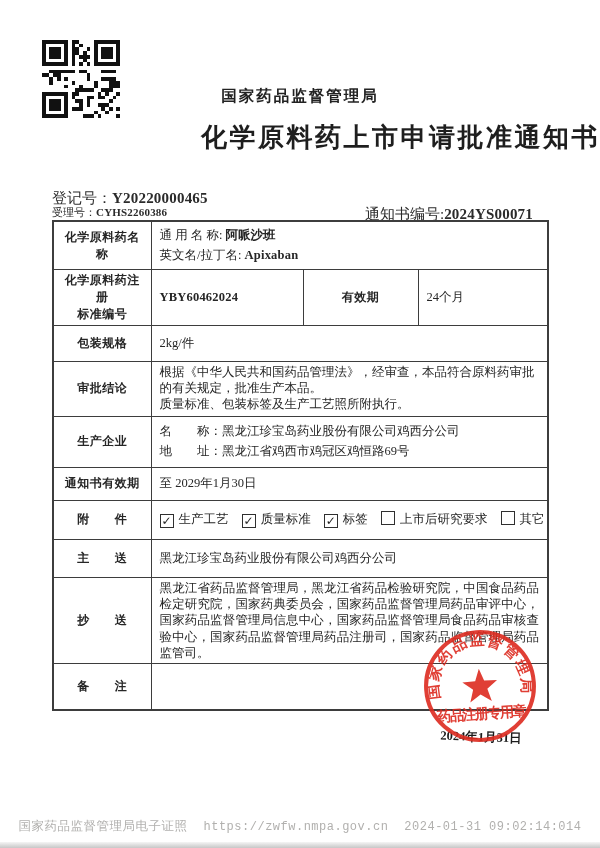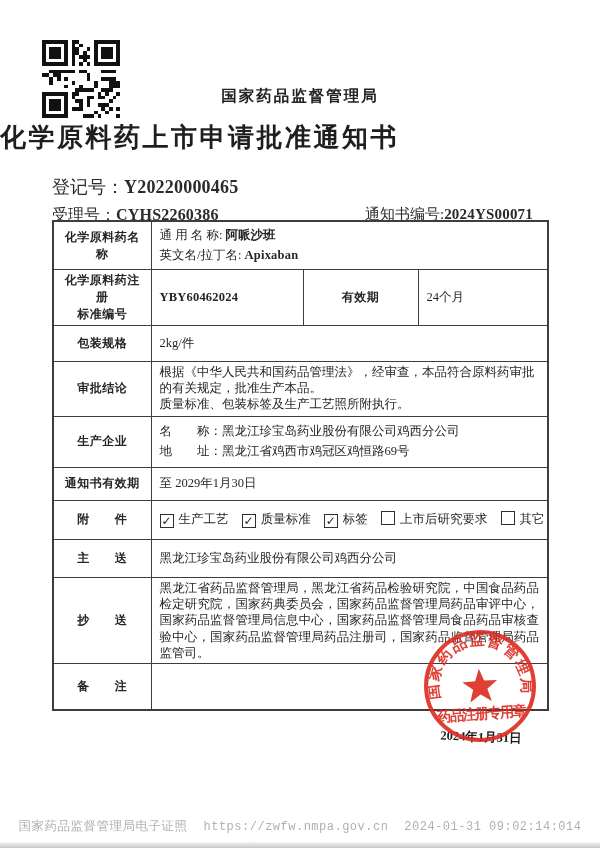--- a/index.html
+++ b/index.html
@@ -13,25 +13,25 @@
 
   
   .qr{left:42px;top:40px;width:78px;height:78px;}
   .qr svg{width:100%;height:100%;shape-rendering:crispEdges;}
   .agency{
     left:0;top:86px;width:600px;text-align:center;
     font-family:"DejaVu Sans","Liberation Sans",sans-serif;
     font-size:15.5px;font-weight:600;letter-spacing:2px;color:#222;
   }
   .doc-title{
-    left:0;top:120px;width:600px;text-align:left;
+    left:0;top:120px;width:600px;text-align:right;
     font-size:26px;font-weight:600;letter-spacing:2.5px;color:#1e1e1e;
   }
-  .meta-reg{left:52px;top:175px;font-size:18px;}
-  .meta-acc{left:52px;top:205px;font-size:16px;}
+  .meta-reg{left:52px;top:189px;font-size:15px;}
+  .meta-acc{left:52px;top:205px;font-size:11px;}
   .meta-notice{right:67px;top:205px;font-size:15px;}
   .meta-val{font-weight:bold;letter-spacing:.2px;}
 
   
   table.cert{
     position:absolute;left:52px;top:220px;width:495px;
     border-collapse:collapse;table-layout:fixed;
     font-size:12.5px;color:#262626;
   }
   table.cert td{

